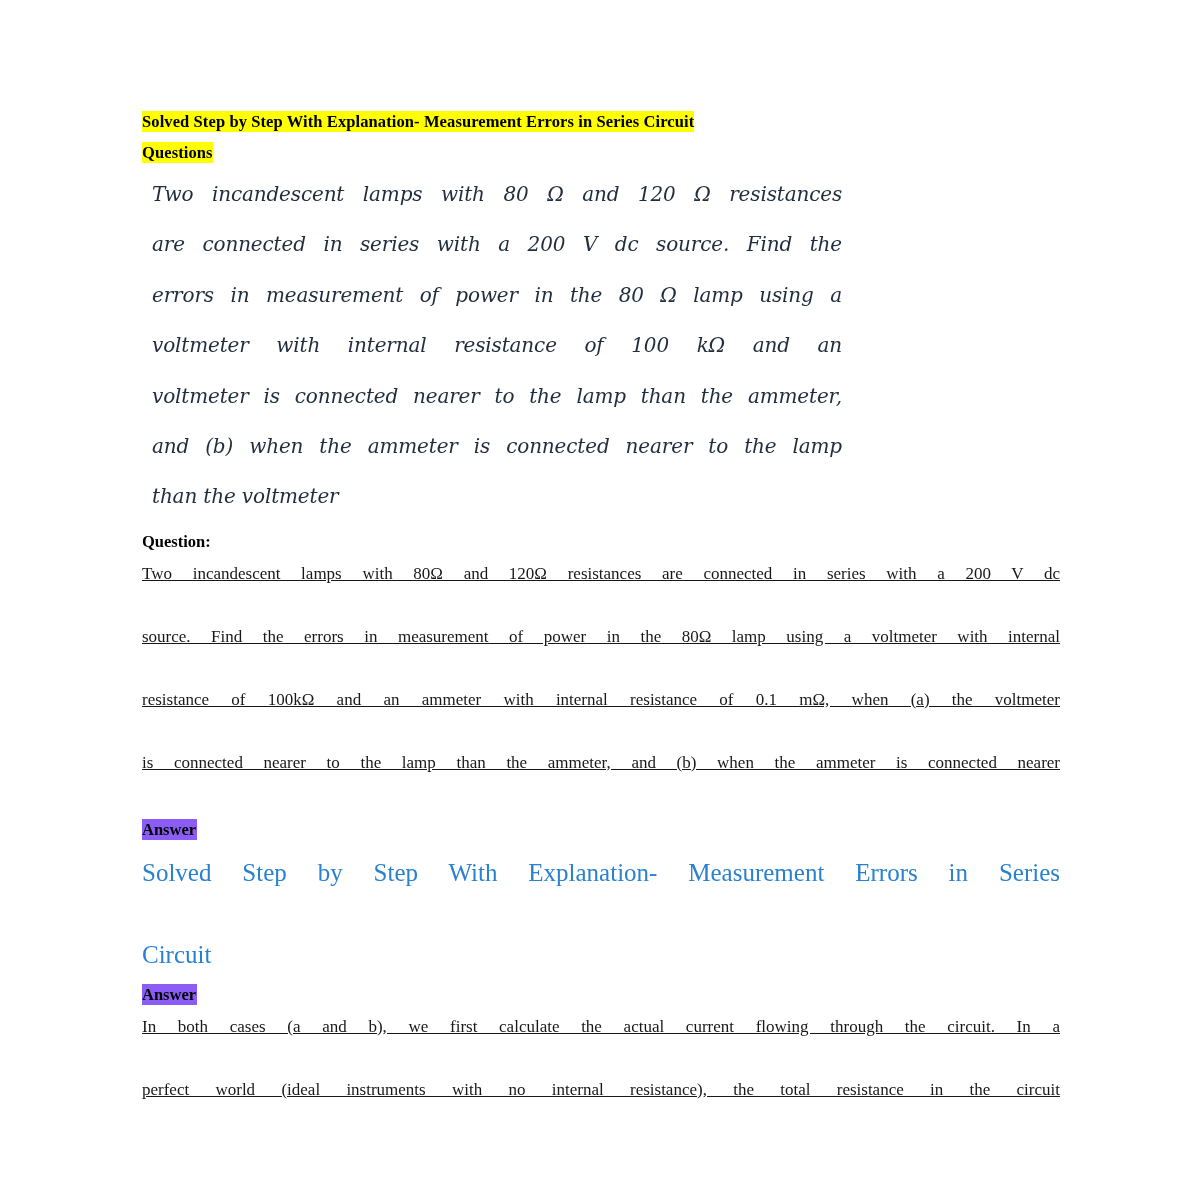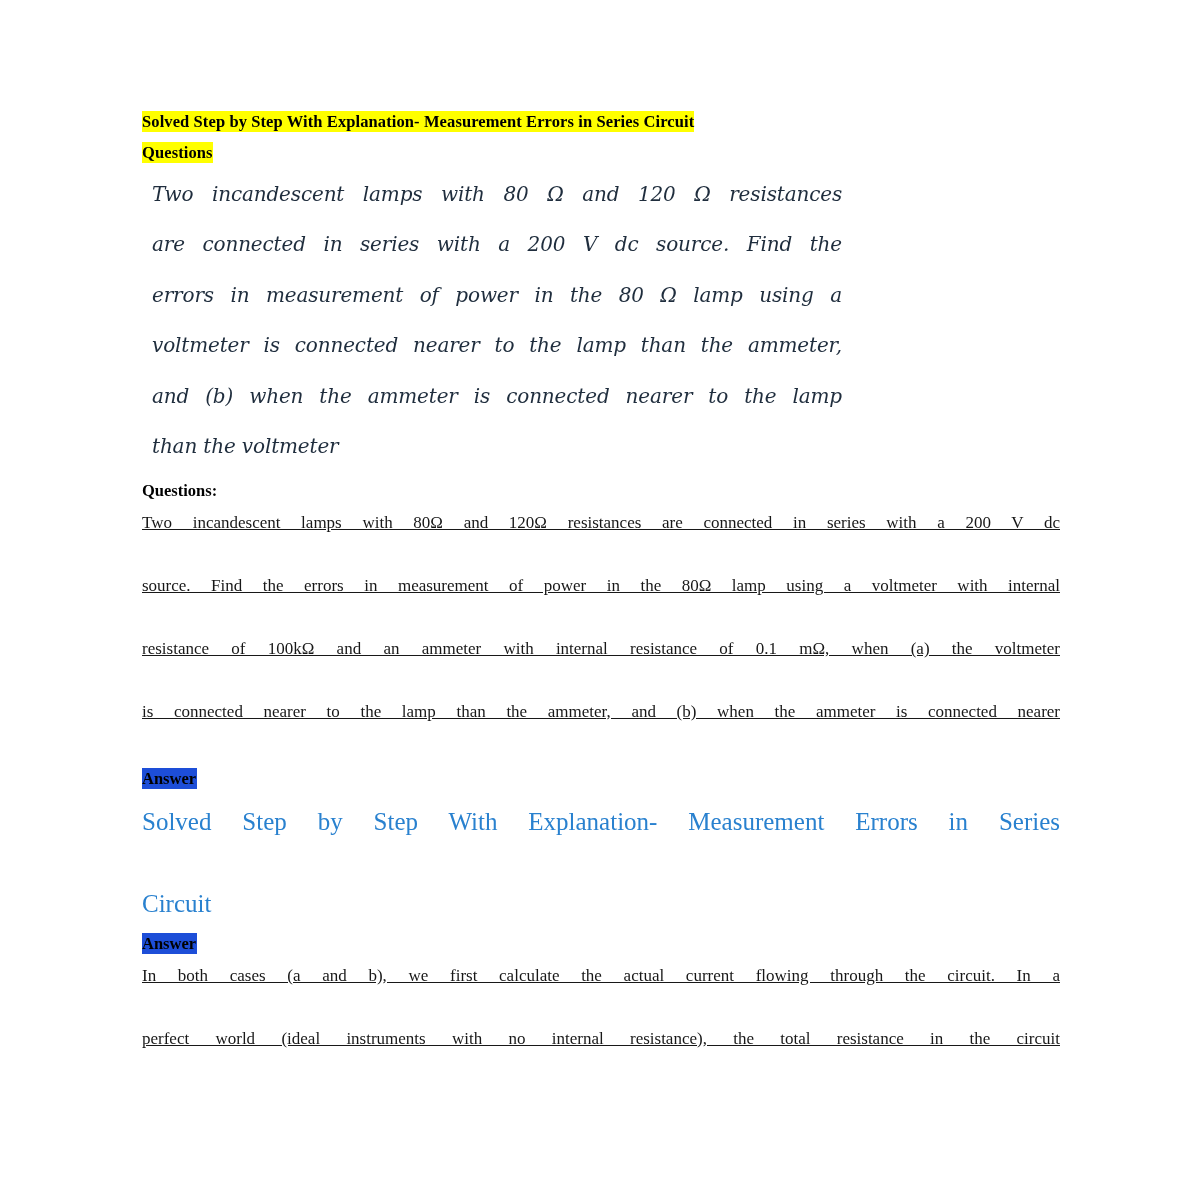--- a/index.html
+++ b/index.html
@@ -77,21 +77,21 @@
 
   
   .sec-head {
     font-weight: bold;
     font-size: 16.5px;
     line-height: 32px;
     margin: 14px 0 0 0;
     color: #000000;
   }
   .sec-head .hl {
-    background: #1d4ed8;
+    background: #8b5cf6;
     padding: 1px 1px 1px 0;
   }
   .sec-head.plain {
     margin-top: 16px;
   }
 
   
   .body-p {
     font-size: 17px;
     line-height: 31.5px;
@@ -151,27 +151,28 @@
       <span class="hl">Solved Step by Step With  Explanation- Measurement Errors in Series Circuit</span>
     </div>
     <div class="doc-title" style="margin-top:-4px;">
       <span class="hl">Questions</span>
     </div>
 
     <div class="quote-block">
       <span class="qline">Two incandescent lamps with 80 Ω and 120 Ω resistances</span>
       <span class="qline">are connected in series with a 200 V dc source. Find the</span>
       <span class="qline">errors in measurement of power in the 80 Ω lamp using a</span>
+      <span class="qline">voltmeter with internal resistance of 100 kΩ and an</span>
       <span class="qline">voltmeter is connected nearer to the lamp than the ammeter,</span>
       <span class="qline">and (b) when the ammeter is connected nearer to the lamp</span>
       <span class="qline last">than the voltmeter</span>
     </div>
 
     <div class="sec-head plain">
-      <span>Questions:</span>
+      <span>Question:</span>
     </div>
 
     <div class="body-p">
       <span class="bline">Two incandescent lamps with 80Ω and 120Ω resistances are connected in series with a 200 V dc</span>
       <span class="bline">source. Find the errors in measurement of power in the 80Ω lamp using a voltmeter with internal</span>
       <span class="bline">resistance of 100kΩ and an ammeter with internal resistance of 0.1 mΩ, when (a) the voltmeter</span>
       <span class="bline">is connected nearer to the lamp than the ammeter, and (b) when the ammeter is connected nearer</span>
     </div>
 
     <div class="sec-head" style="margin-top:4px;">

